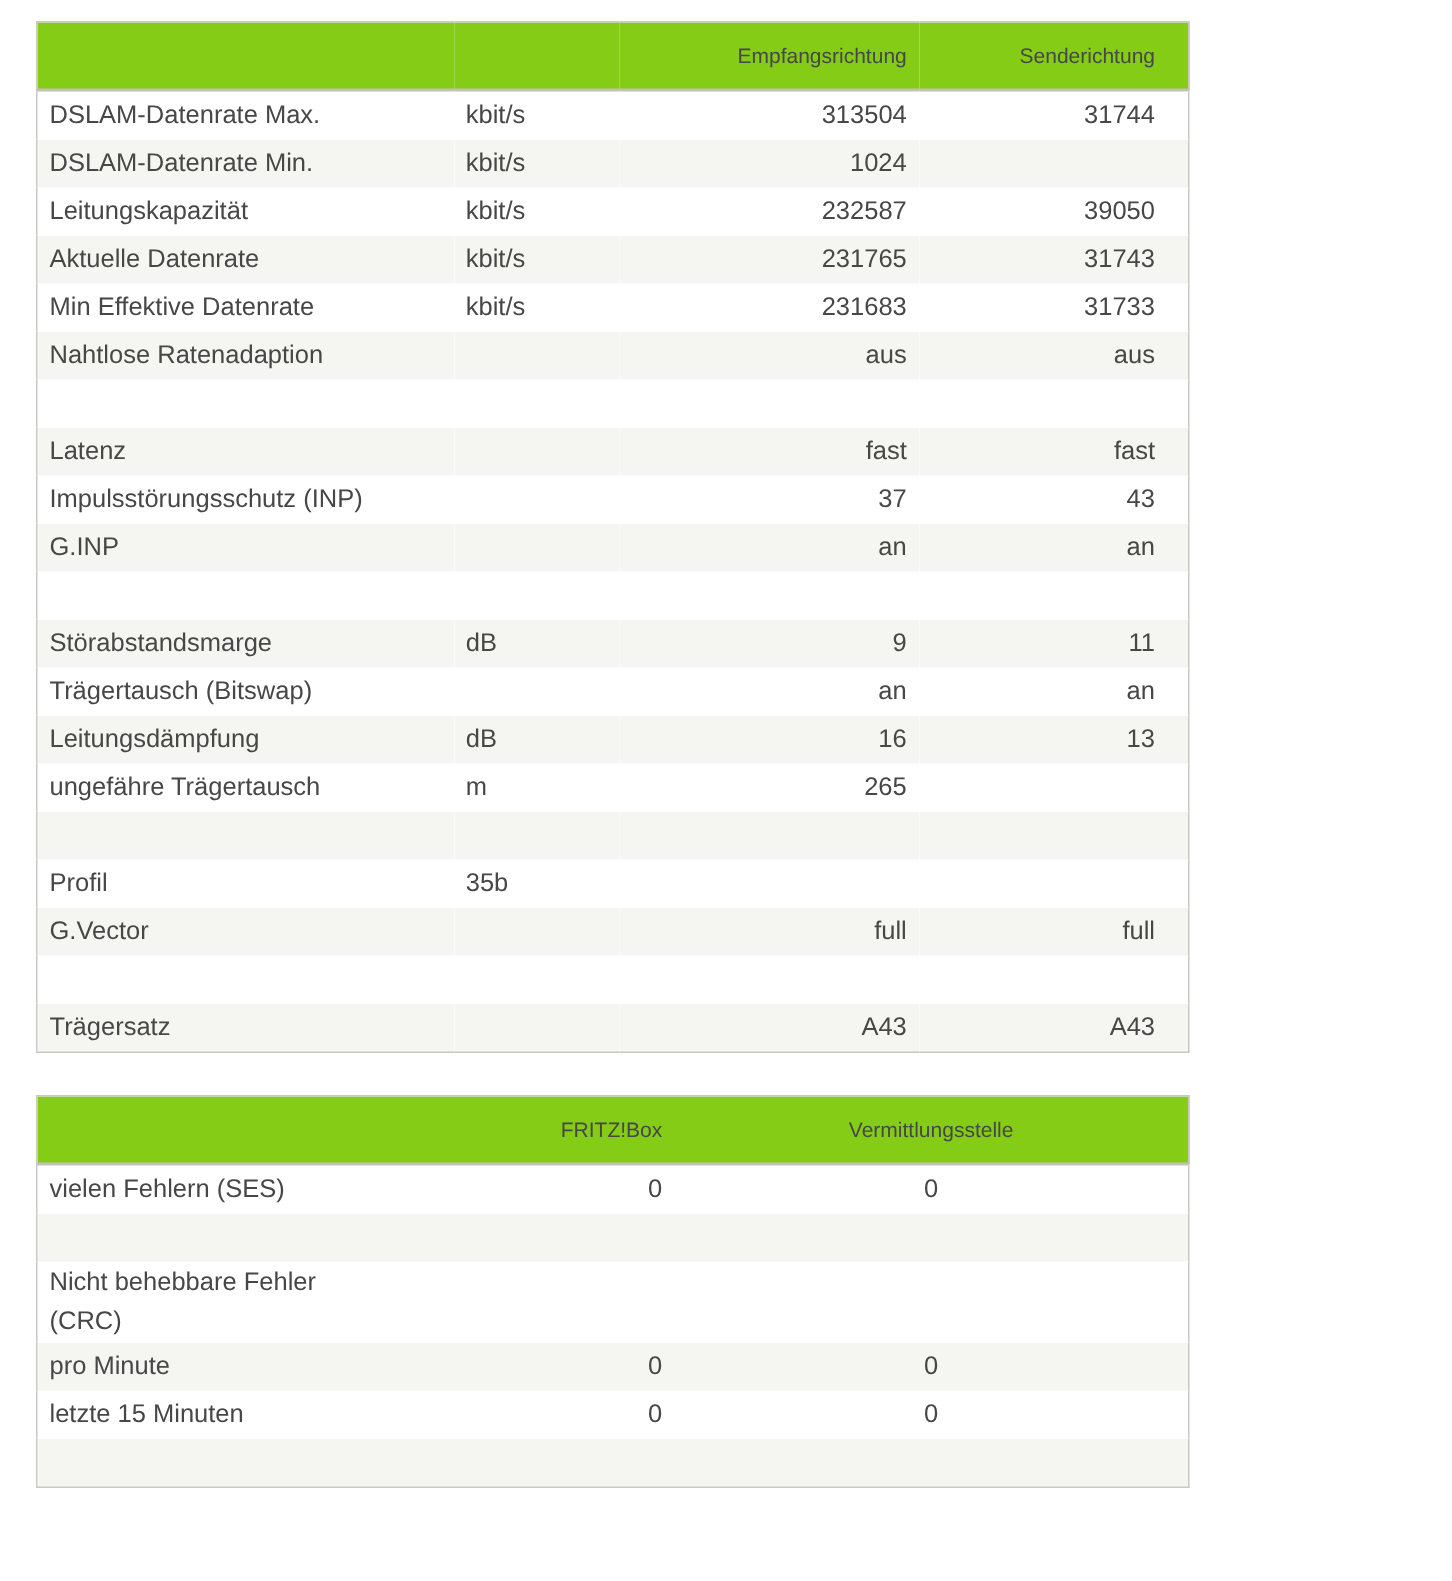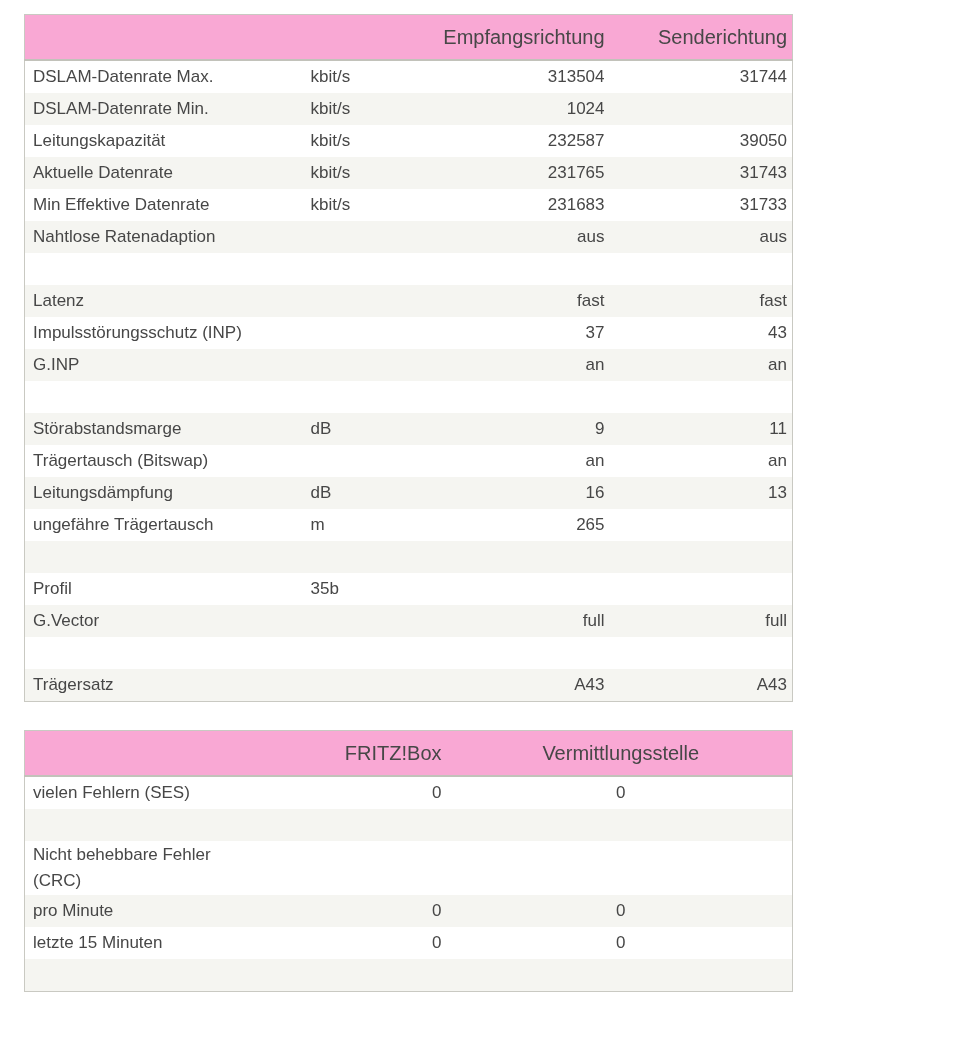--- a/index.html
+++ b/index.html
@@ -23,40 +23,40 @@
     font-size: 17px;
     color: #474747;
     border: 1px solid #c9c9c2;
     background: #ffffff;
   }
   .dsl-table    { position: absolute; left: 24px; top: 14px; }
   .error-table  { position: absolute; left: 24px; top: 730px; }
 
   thead th {
     height: 44px;
-    background: #f9a8d4;
+    background: #84cc16;
     border-bottom: 2px solid #c2c2ba;
     font-weight: 400;
-    font-size: 20px;
+    font-size: 14px;
     padding: 0 8px;
     vertical-align: middle;
   }
   tbody td {
     height: 30px;
     line-height: 26px;
     padding: 1px 8px;
     vertical-align: middle;
     overflow: hidden;
     white-space: normal;
   }
   tbody tr:nth-child(even) td { background: #f5f5f1; }
 
   
   .dsl-table th:nth-child(3), .dsl-table td:nth-child(3) { text-align: right; }
-  .dsl-table th:nth-child(4), .dsl-table td:nth-child(4) { text-align: right; padding-right: 5px; }
+  .dsl-table th:nth-child(4), .dsl-table td:nth-child(4) { text-align: right; padding-right: 22px; }
 
   
   .error-table th:nth-child(2), .error-table td:nth-child(2) { text-align: right; }
   .error-table th:nth-child(3), .error-table td:nth-child(3) { text-align: center; }
 </style>
 </head>
 <body>
 
 <div class="screen">
 

